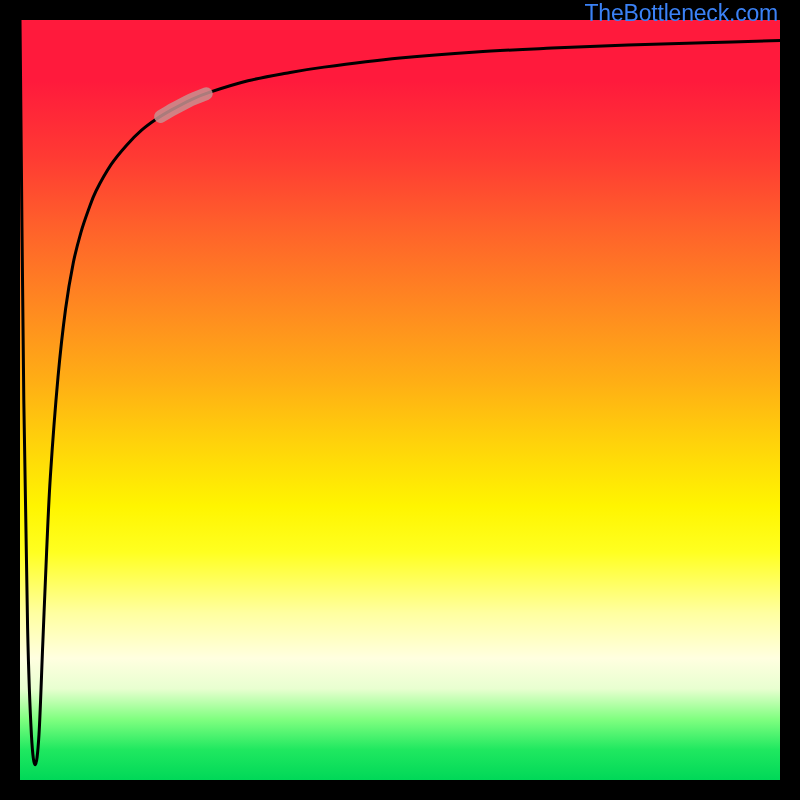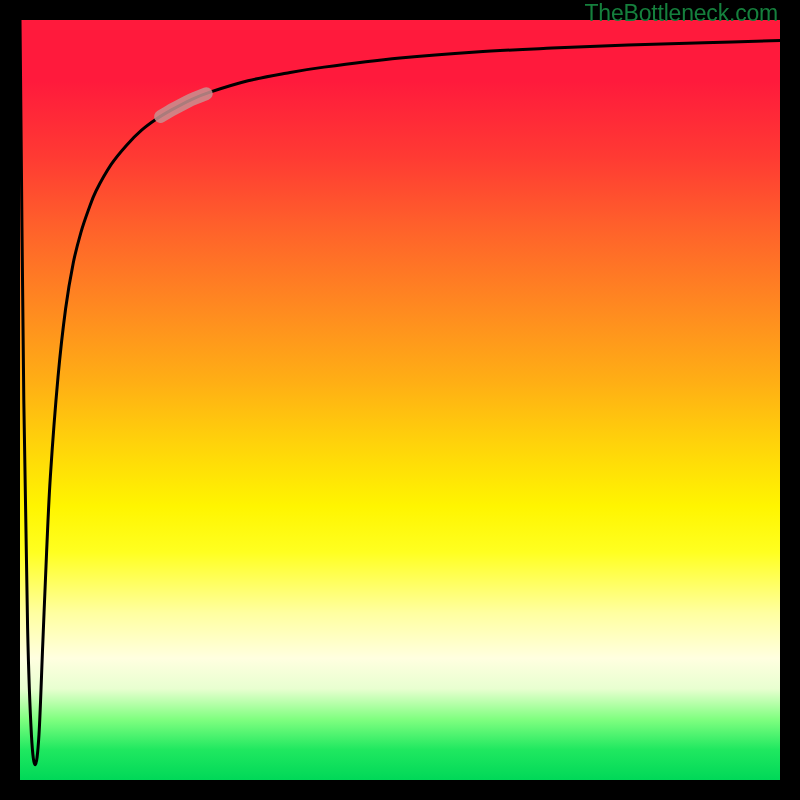--- a/index.html
+++ b/index.html
@@ -39,21 +39,21 @@
       #20e860 96%,
       #00d858 100%
     );
   }
   .watermark {
     position: absolute;
     top: 0px;
     right: 22px;
     font-size: 23px;
     font-weight: 500;
-    color: #15803d;
+    color: #3b82f6;
     letter-spacing: -0.2px;
   }
   svg.curve {
     position: absolute;
     left: 20px;
     top: 20px;
     width: 760px;
     height: 760px;
     overflow: visible;
   }

